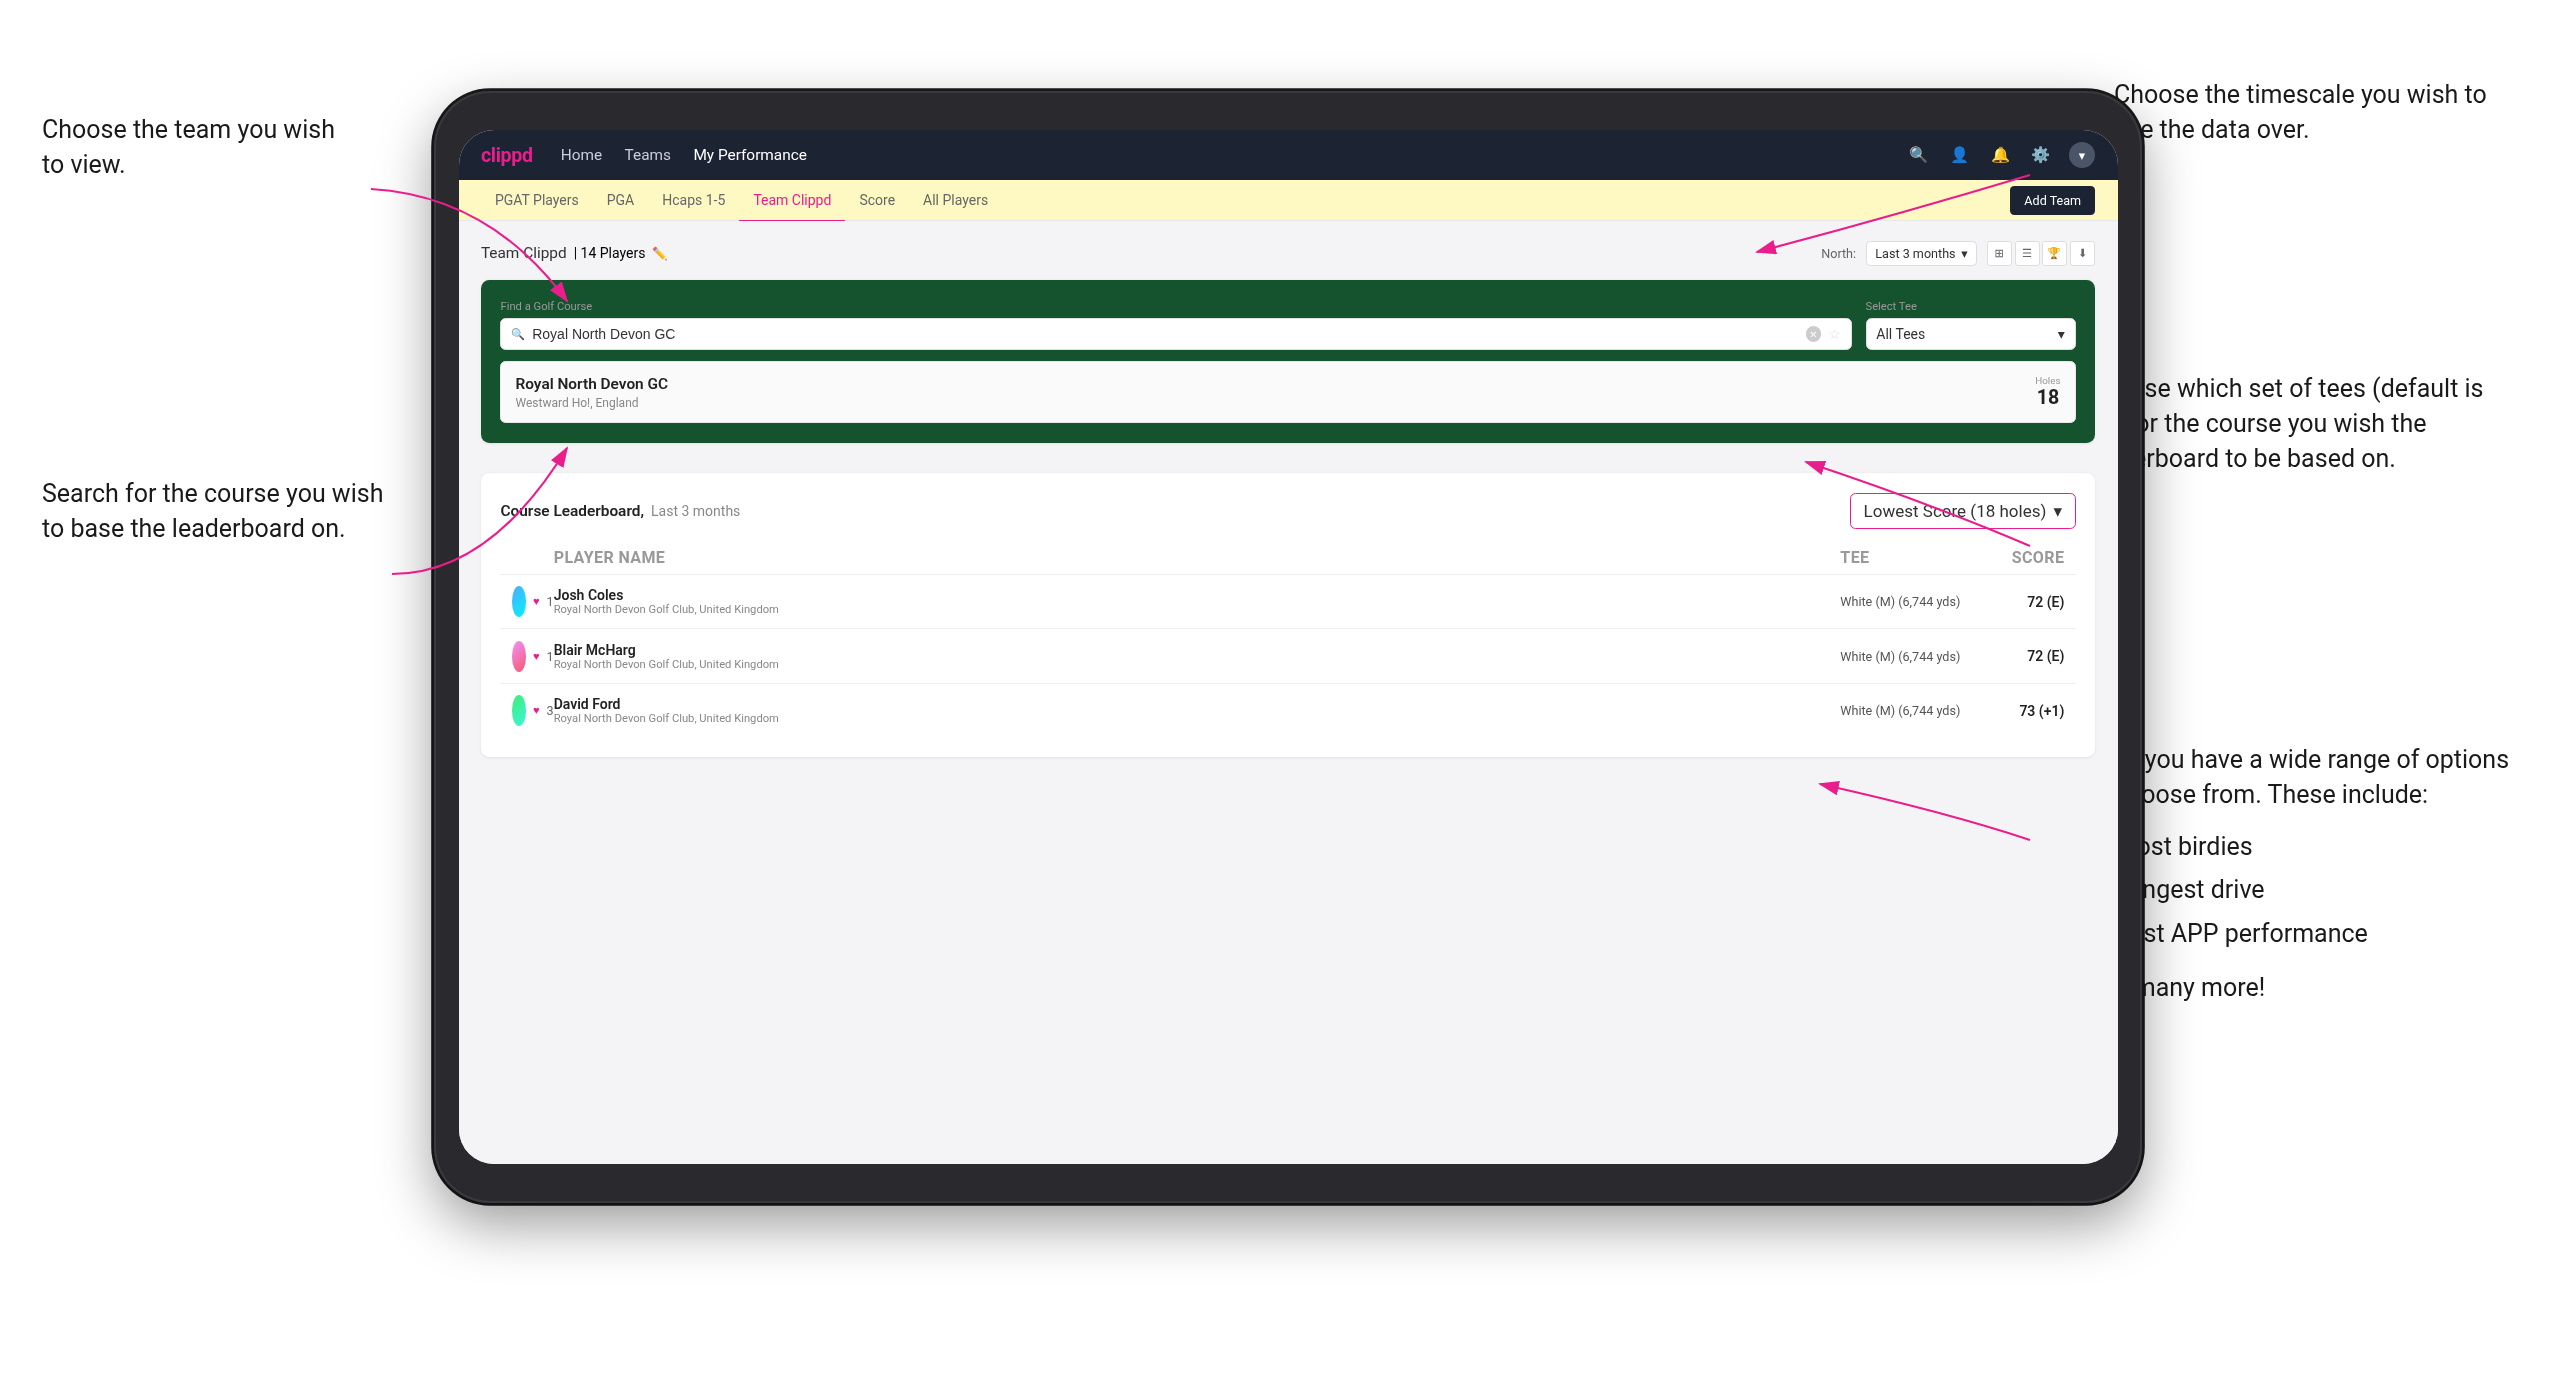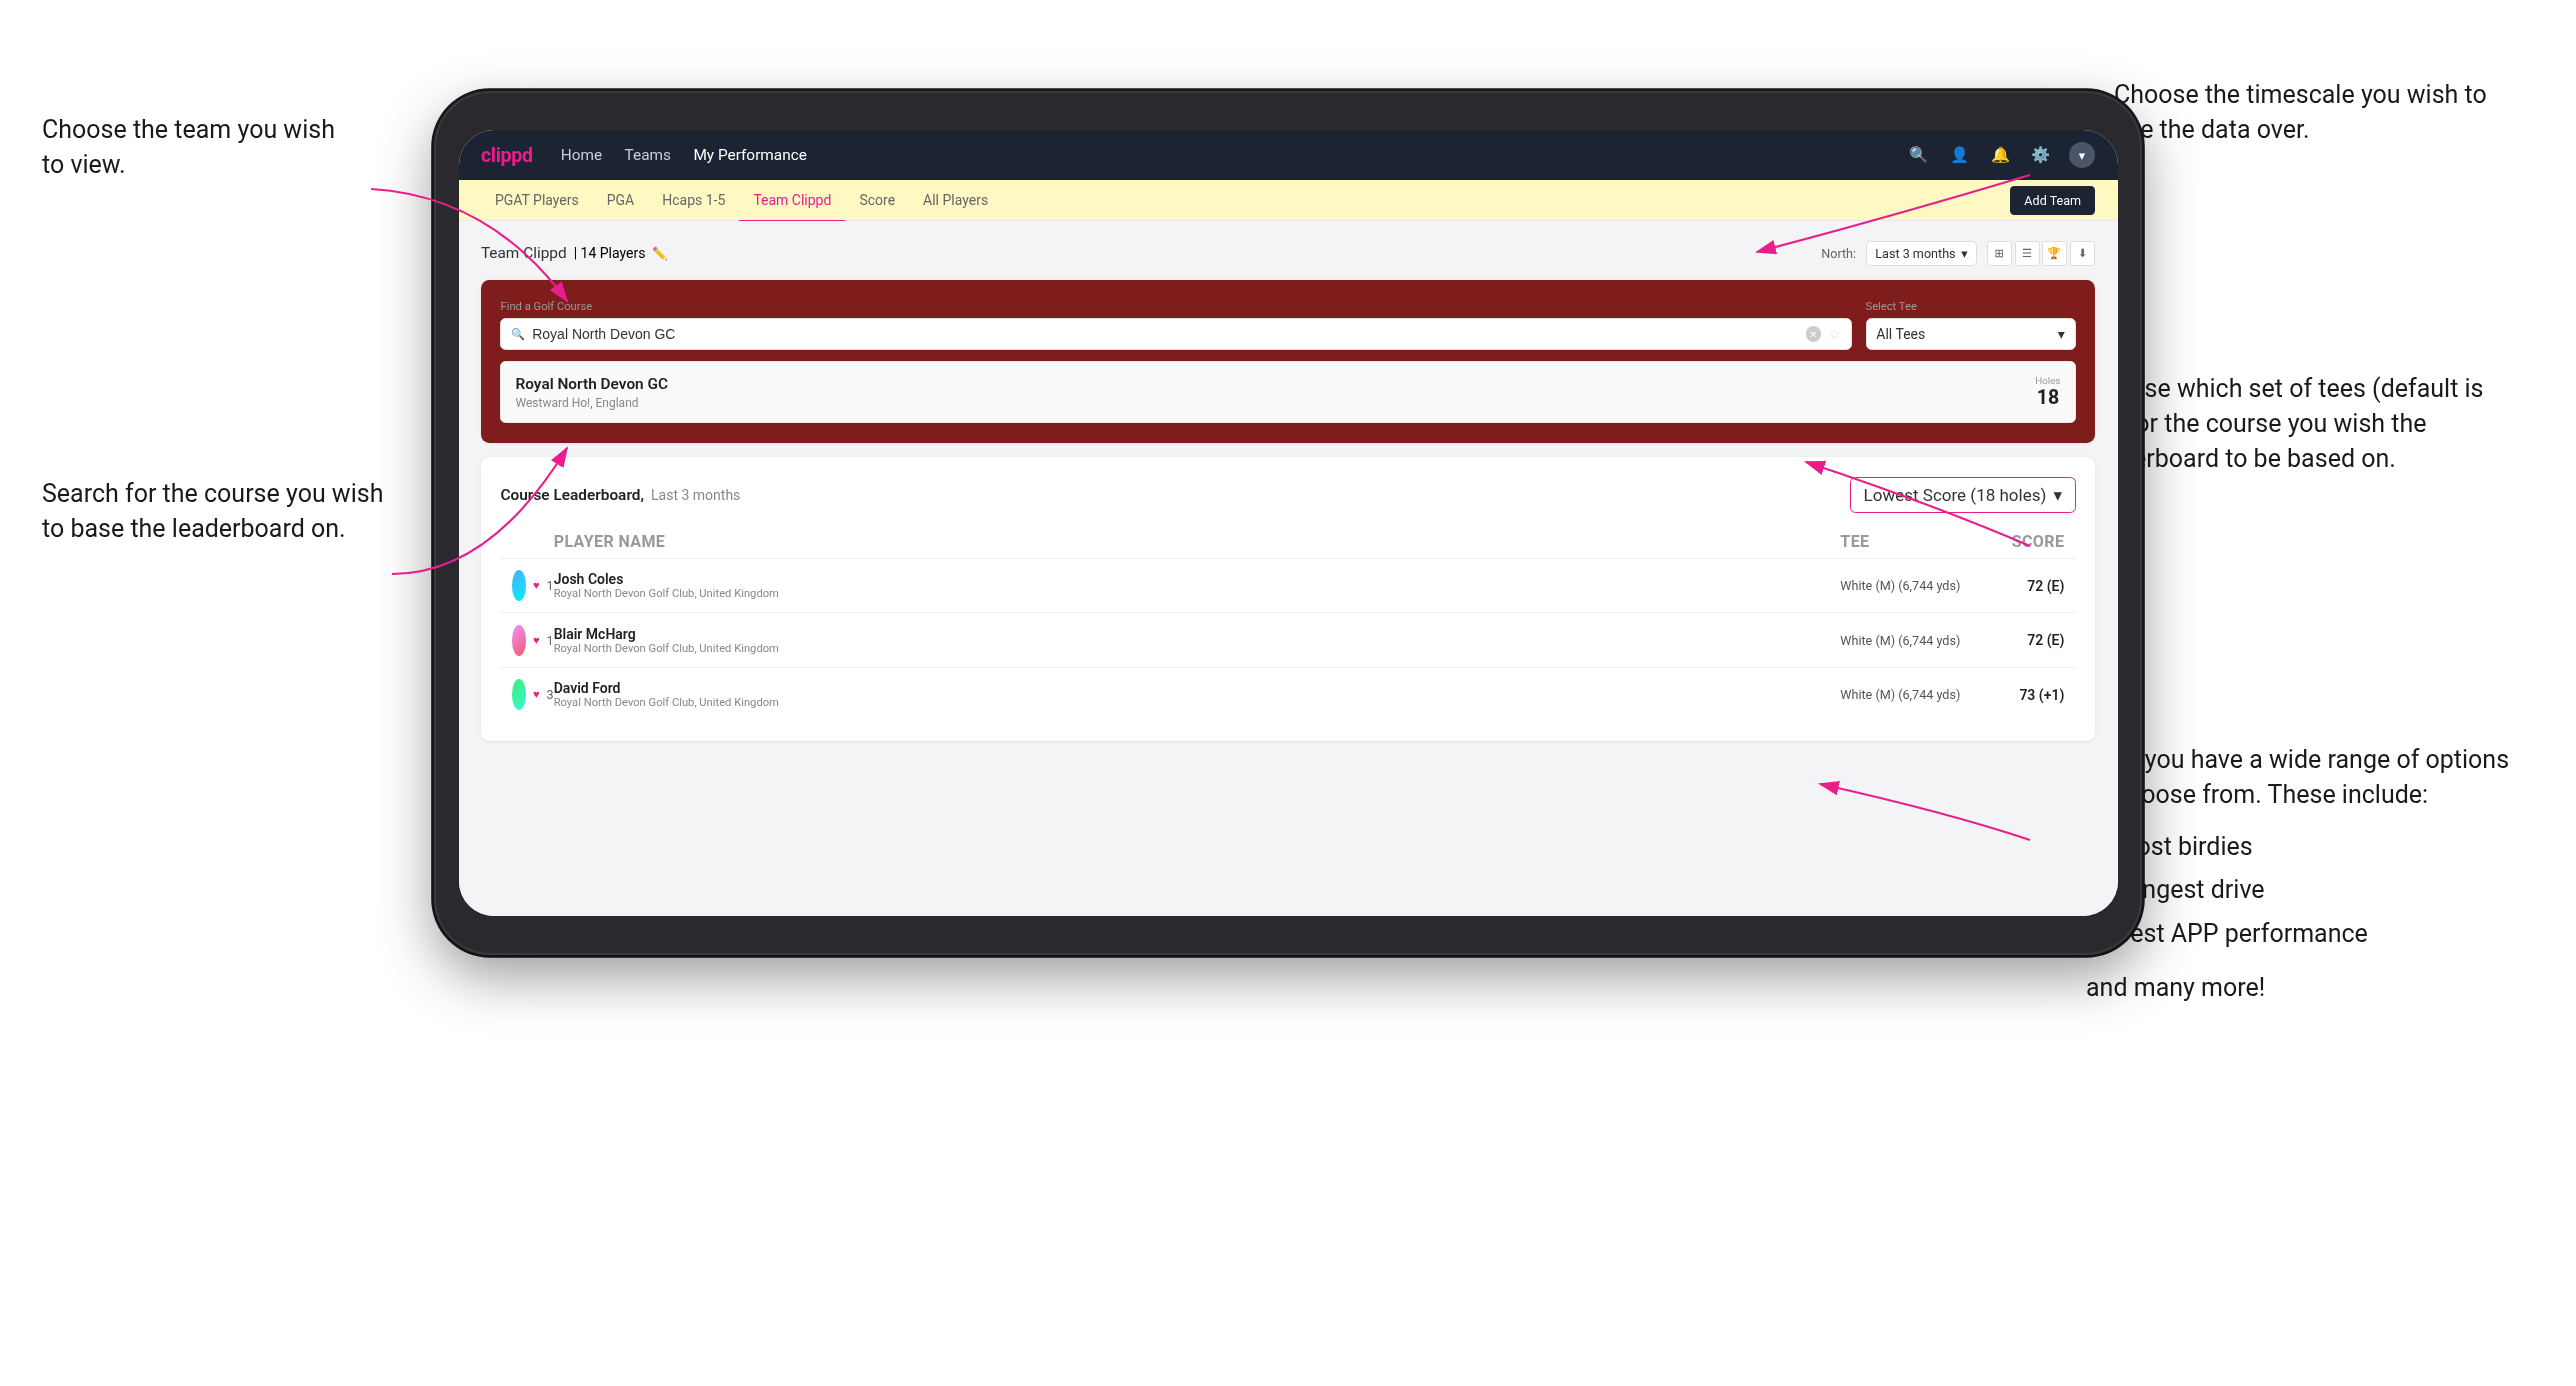--- a/index.html
+++ b/index.html
@@ -28,21 +28,21 @@
       width: 100%; height: 100%;
       pointer-events: none;
     }
 
     
     .tablet-frame {
       position: absolute;
       left: 434px;
       top: 91px;
       width: 1708px;
-      height: 864px;
+      height: 1112px;
       background: #2a2a2e;
       border-radius: 56px;
       box-shadow: 0 21px 56px rgba(0,0,0,0.4), 0 0 0 2.8px #1a1a1c, inset 0 0 0 2.1px #3a3a3e;
     }
 
     .tablet-screen {
       position: absolute;
       top: 39px;
       left: 24.5px;
       right: 24.5px;
@@ -219,24 +219,24 @@
       display: flex;
       align-items: center;
       justify-content: center;
       cursor: pointer;
       color: #666;
       font-size: 11.2px;
     }
 
     
     .search-panel {
-      background: #7f1d1d;
+      background: #14532d;
       border-radius: 8.4px;
       padding: 19.6px;
-      margin-bottom: 14px;
+      margin-bottom: 30px;
       box-shadow: 0 0.7px 2.8px rgba(0,0,0,0.08);
     }
 
     .search-row {
       display: grid;
       grid-template-columns: 1fr 210px;
       gap: 14px;
       margin-bottom: 11.2px;
     }
 

